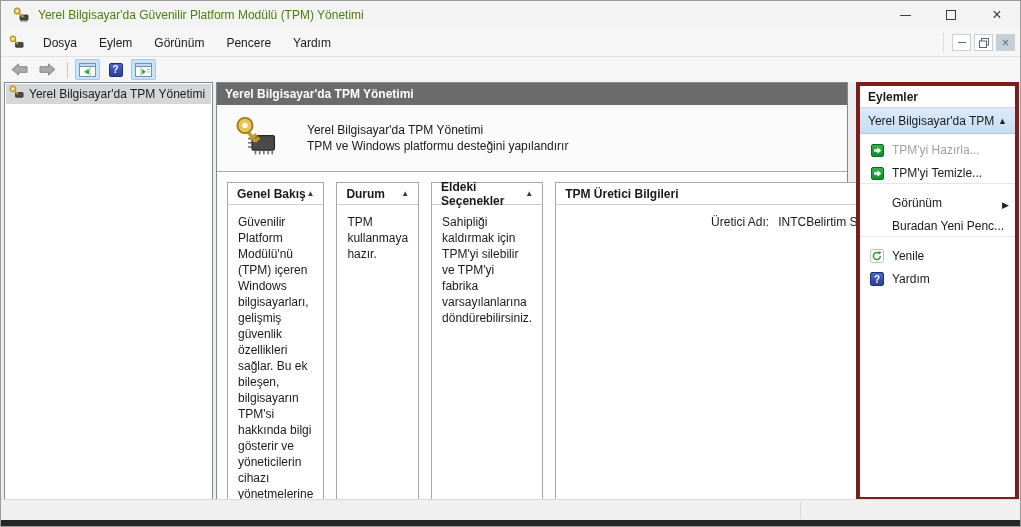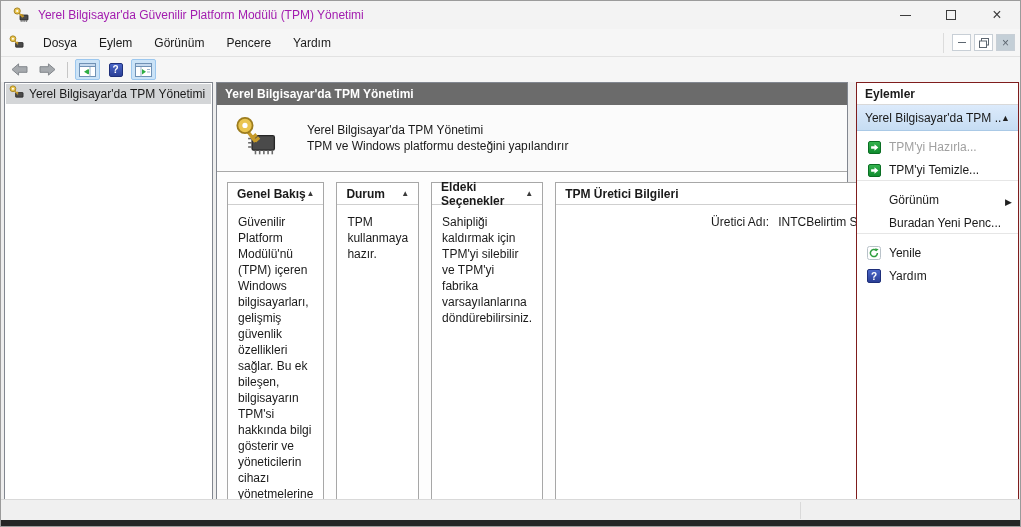--- a/index.html
+++ b/index.html
@@ -3,21 +3,21 @@
 <meta charset="utf-8">
 <style>
   html,body{margin:0;padding:0;background:#cfcfcf;}
   .window{position:relative;width:1021px;height:527px;background:#f0f0f0;
     border:1px solid #9b9b9b;box-sizing:border-box;overflow:hidden;
     font-family:"Liberation Sans",sans-serif;font-size:12px;color:#1a1a1a;}
 
   
   .titlebar{height:28px;background:#f3f3f3;display:flex;align-items:center;padding-left:12px;}
   .titlebar .app-icon{margin-right:9px;display:flex;}
-  .titlebar .title{color:#a21caf;white-space:nowrap;}
+  .titlebar .title{color:#4d7c0f;white-space:nowrap;}
   .win-controls{margin-left:auto;display:flex;height:100%;}
   .win-btn{width:46px;height:100%;display:flex;align-items:center;justify-content:center;color:#3c3c3c;}
   .glyph-min{display:block;width:11px;height:1px;background:#3c3c3c;}
   .glyph-max{display:block;width:10px;height:10px;border:1px solid #3c3c3c;box-sizing:border-box;}
   .glyph-close{font-size:16px;line-height:16px;}
 
   
   .menubar{height:27px;background:#f6f6f6;display:flex;align-items:center;padding-left:6px;
     border-bottom:1px solid #e2e2e2;}
   .menubar .app-icon{margin:0 8px 0 2px;display:flex;}
@@ -59,21 +59,21 @@
   .sec-arrow{margin-left:auto;font-size:8px;color:#3a3a3a;}
   .sec-body{padding:9px 10px 13px 10px;line-height:16px;}
   .mfr-row{display:flex;padding:10px 12px 16px 20px;}
   .mfr-pair{white-space:nowrap;}
   .mfr-pair .v{margin-left:9px;}
   .mfr-1{width:230px;text-align:right;}
   .mfr-2{width:300px;}
   .mfr-3{margin-left:auto;padding-right:8px;}
 
   .actions-pane{position:absolute;left:855px;top:0;width:163px;height:419px;background:#fff;
-    border:1px solid #7f1d1d;box-sizing:border-box;}
+    border:4px solid #7f1d1d;box-sizing:border-box;}
   .act-header{height:21px;display:flex;align-items:center;padding-left:8px;font-weight:bold;
     border-bottom:1px solid #d9d9d9;}
   .act-group{height:25px;background:linear-gradient(#dceafb,#c6ddf3);border-bottom:1px solid #aac9e6;
     display:flex;align-items:center;padding:0 8px;}
   .act-group .label{white-space:nowrap;overflow:hidden;}
   .act-group .sec-arrow{font-size:9px;color:#1f1f1f;}
   .act-item{height:23px;display:flex;align-items:flex-end;padding:0 6px 0 10px;gap:8px;}
   .act-item .ico{width:14px;height:14px;display:flex;align-items:center;justify-content:center;flex:0 0 14px;}
   .act-item.disabled .label{color:#a0a0a0;}
   .act-sep{height:1px;background:#e6e6e6;margin:3px 0;}

